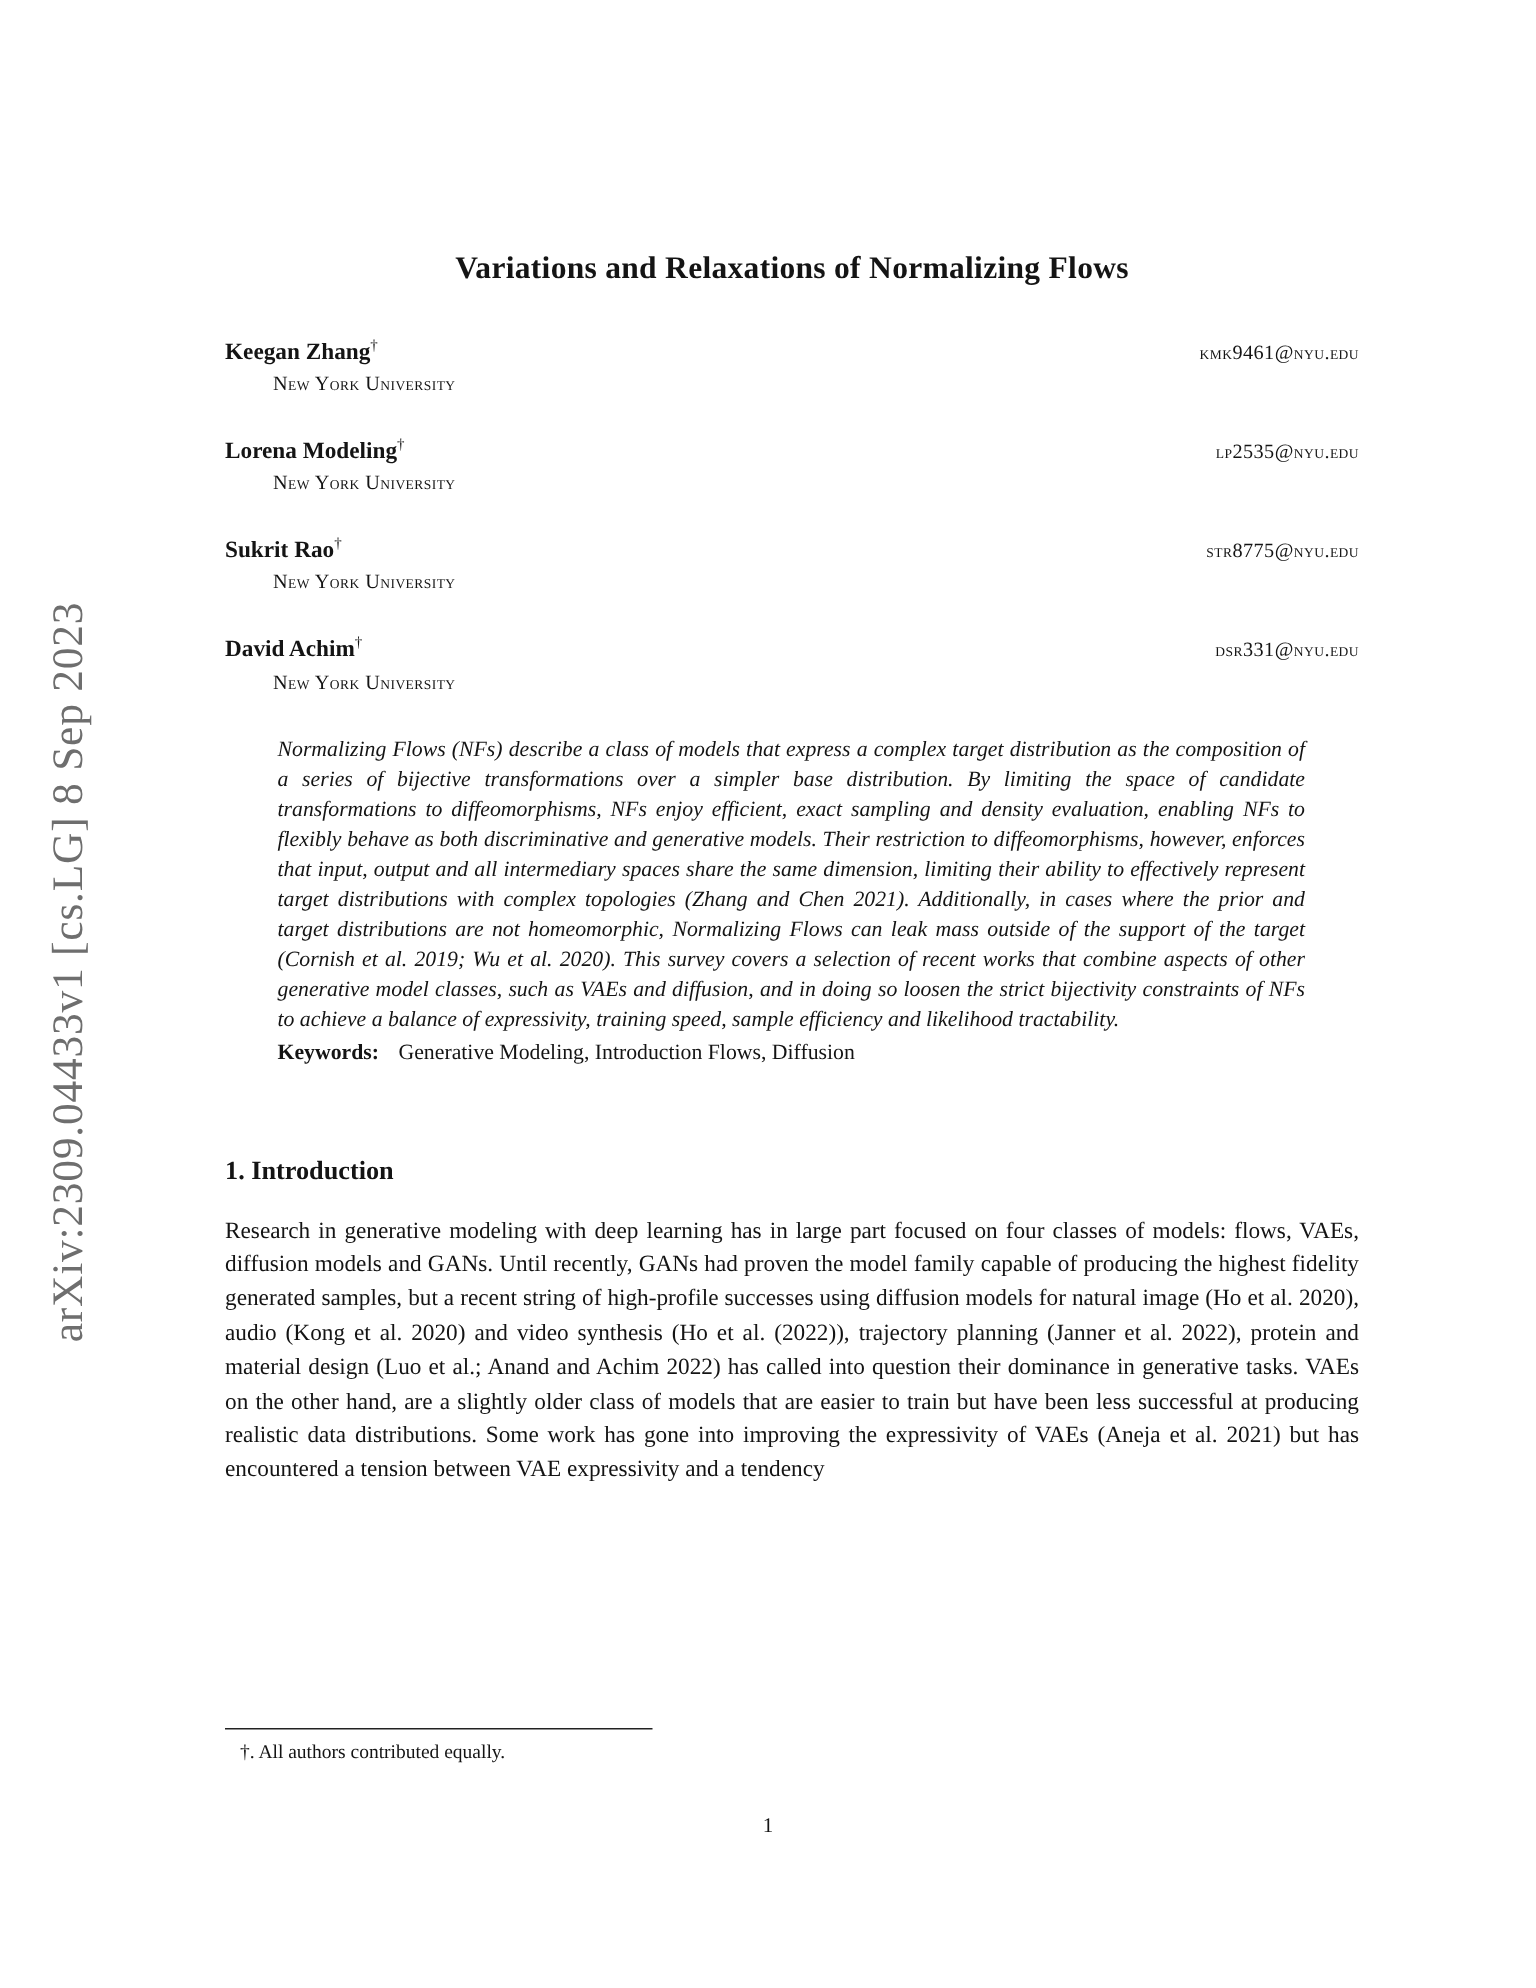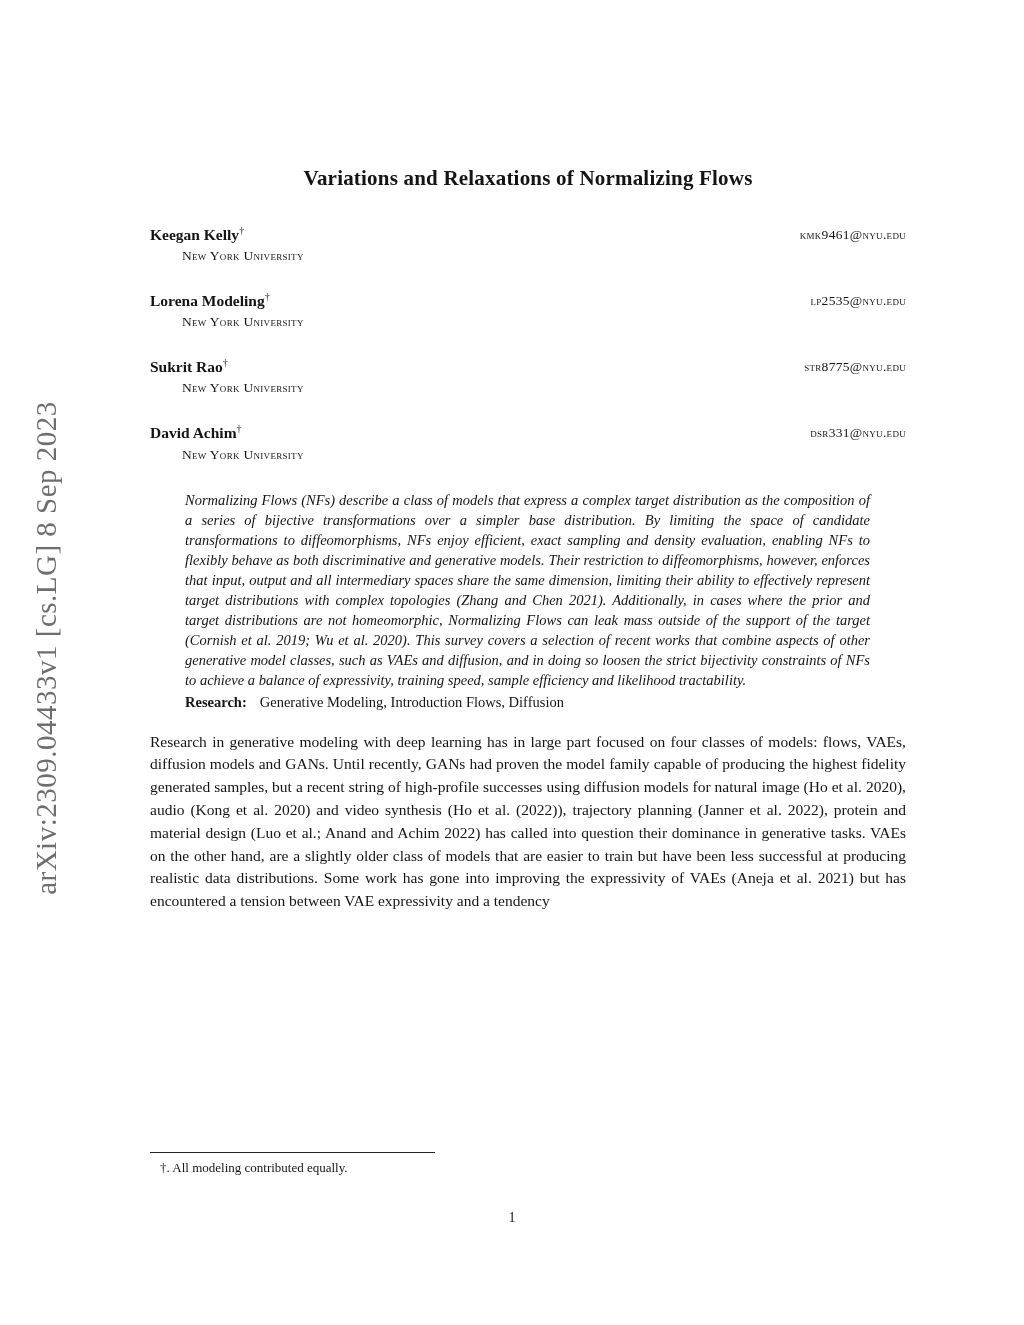--- a/index.html
+++ b/index.html
@@ -130,21 +130,21 @@
   <div class="arxiv-strip">arXiv:2309.04433v1  [cs.LG]  8 Sep 2023</div>
 
   <div class="content">
 
     <h1 class="title">Variations and Relaxations of Normalizing Flows</h1>
 
     <div class="authors">
 
       <div class="author-row">
         <div>
-          <div class="author-name"><span>Keegan Kelly</span><sup>†</sup></div>
+          <div class="author-name"><span>Keegan Zhang</span><sup>†</sup></div>
           <div class="author-affil">New York University</div>
         </div>
         <div class="author-email">kmk9461@nyu.edu</div>
       </div>
 
       <div class="author-row">
         <div>
           <div class="author-name"><span>Lorena Modeling</span><sup>†</sup></div>
           <div class="author-affil">New York University</div>
         </div>
@@ -166,28 +166,29 @@
         </div>
         <div class="author-email">dsr331@nyu.edu</div>
       </div>
 
     </div>
 
 
     <div class="abstract-body">Normalizing Flows (NFs) describe a class of models that express a complex target distribution as the composition of a series of bijective transformations over a simpler base distribution. By limiting the space of candidate transformations to diffeomorphisms, NFs enjoy efficient, exact sampling and density evaluation, enabling NFs to flexibly behave as both discriminative and generative models. Their restriction to diffeomorphisms, however, enforces that input, output and all intermediary spaces share the same dimension, limiting their ability to effectively represent target distributions with complex topologies (Zhang and Chen 2021). Additionally, in cases where the prior and target distributions are not homeomorphic, Normalizing Flows can leak mass outside of the support of the target (Cornish et al. 2019; Wu et al. 2020). This survey covers a selection of recent works that combine aspects of other generative model classes, such as VAEs and diffusion, and in doing so loosen the strict bijectivity constraints of NFs to achieve a balance of expressivity, training speed, sample efficiency and likelihood tractability.</div>
 
     <div class="keywords">
-      <span class="kw-label">Research:</span><span>Generative Modeling, Introduction Flows, Diffusion</span>
+      <span class="kw-label">Keywords:</span><span>Generative Modeling, Introduction Flows, Diffusion</span>
     </div>
 
+    <h2 class="section-heading">1. Introduction</h2>
 
     <p class="body-paragraph">Research in generative modeling with deep learning has in large part focused on four classes of models: flows, VAEs, diffusion models and GANs. Until recently, GANs had proven the model family capable of producing the highest fidelity generated samples, but a recent string of high-profile successes using diffusion models for natural image (Ho et al. 2020), audio (Kong et al. 2020) and video synthesis (Ho et al. (2022)), trajectory planning (Janner et al. 2022), protein and material design (Luo et al.; Anand and Achim 2022) has called into question their dominance in generative tasks. VAEs on the other hand, are a slightly older class of models that are easier to train but have been less successful at producing realistic data distributions. Some work has gone into improving the expressivity of VAEs (Aneja et al. 2021) but has encountered a tension between VAE expressivity and a tendency</p>
 
   </div>
 
   <div class="footnote-block">
     <div class="footnote-rule"></div>
-    <div class="footnote-text">†. All modeling contributed equally.</div>
+    <div class="footnote-text">†. All authors contributed equally.</div>
   </div>
 
   <div class="page-number">1</div>
 
 </div>
 
 </body></html>

